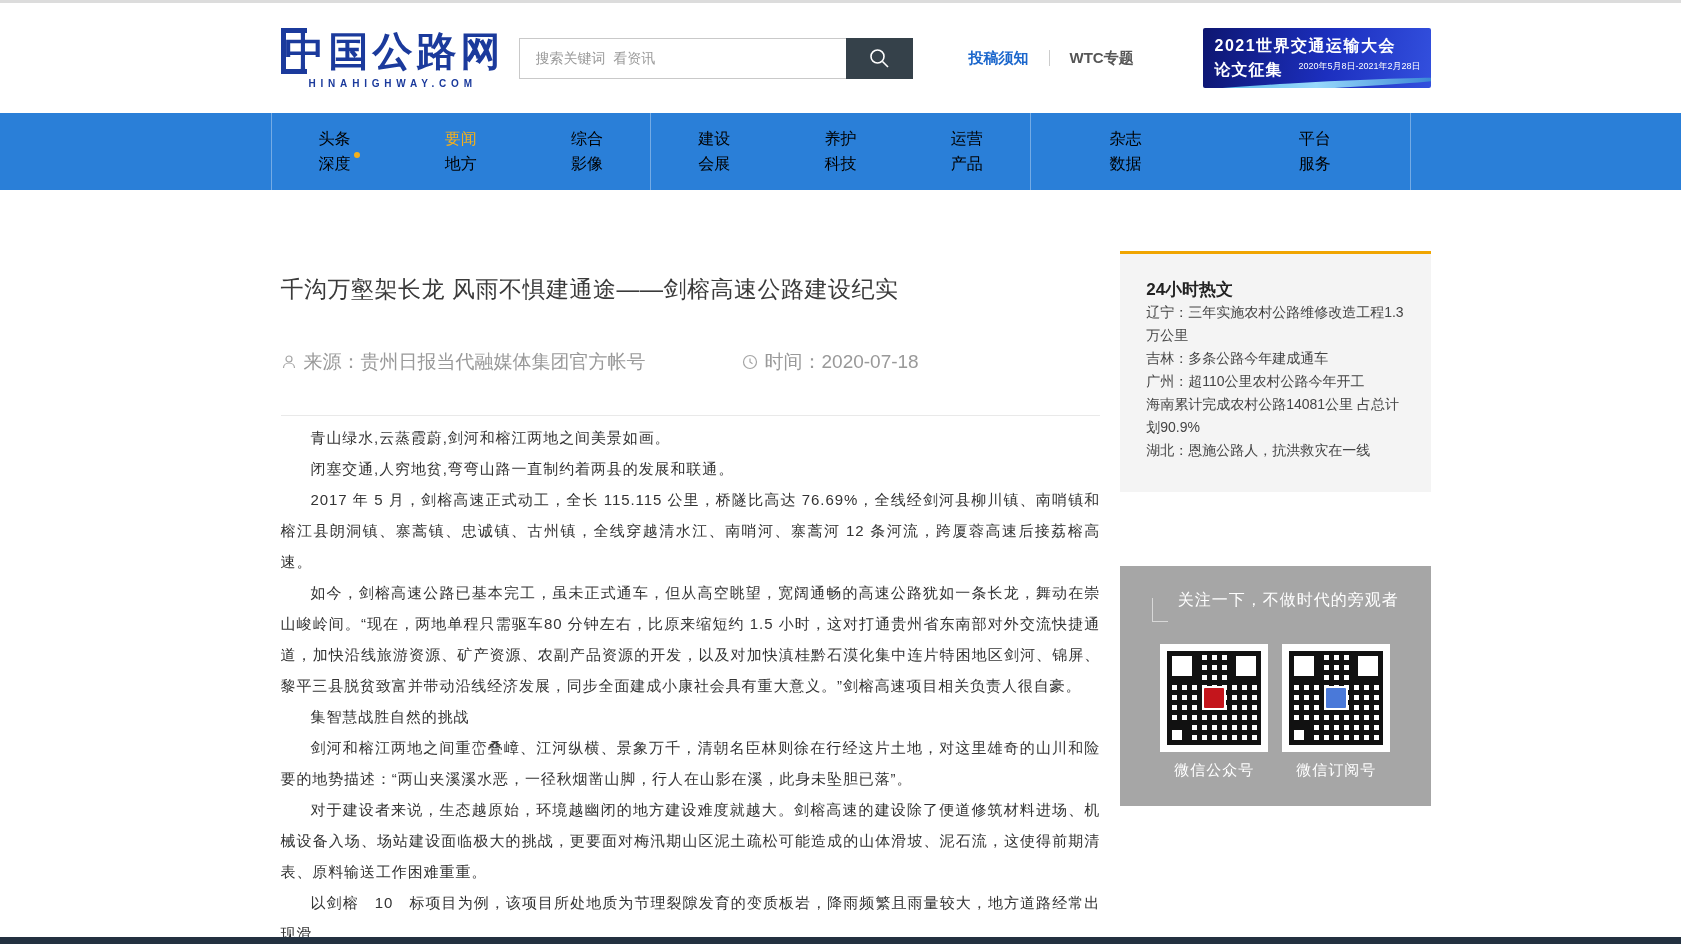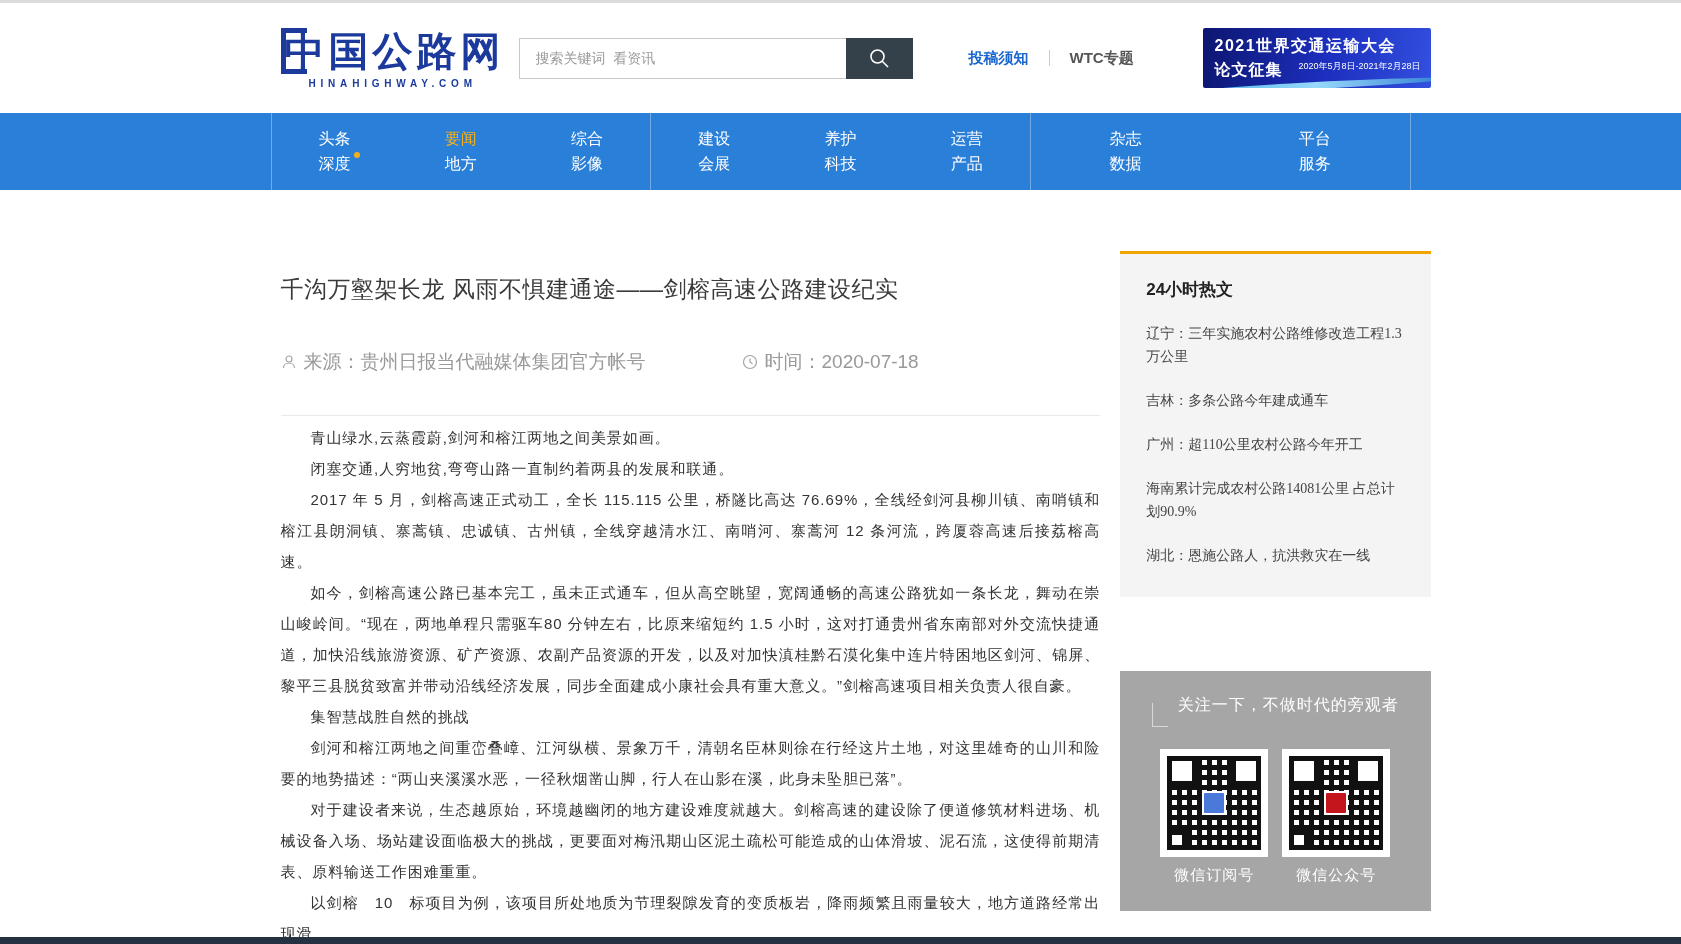--- a/index.html
+++ b/index.html
@@ -37,40 +37,40 @@
   .banner-l2 .date { font-size:9px; margin-left:16px; white-space:nowrap; }
   .banner-swoosh { position:absolute; left:-8%; right:-8%; bottom:-1px; height:7px; border-radius:50%;
                    background:linear-gradient(90deg,#49b8e8,#9fe2ff,#2e7fd0); transform:rotate(-3deg); opacity:.95; }
 
   
   .nav { width:100%; height:77px; background:#2a7fd8; }
   .nav-inner { width:1140px; height:100%; margin:0 auto; display:flex; }
   .nav-group { flex:1; display:flex; border-left:1px solid rgba(255,255,255,.35); }
   .nav-group:last-child { border-right:1px solid rgba(255,255,255,.35); }
   .nav-col { flex:1; display:flex; flex-direction:column; align-items:center; justify-content:center; gap:9px; }
-  .nav-link { color:#ffffff; font-size:16px; text-decoration:none; cursor:pointer; position:relative; line-height:1; }
+  .nav-link { color:#000000; font-size:16px; text-decoration:none; cursor:pointer; position:relative; line-height:1; }
   .nav-link.active { color:#f3b01c; }
   .nav-dot { position:absolute; top:-4px; right:-9px; width:6px; height:6px; border-radius:50%; background:#f3b01c; }
 
   
   .main { width:1180px; margin:0 auto; display:flex; align-items:flex-start; }
   .article { width:870px; padding-left:30px; padding-top:84px; }
   .article-title { font-size:23px; color:#3a3a3a; font-weight:500; letter-spacing:.5px; }
   .article-meta { display:flex; align-items:center; margin-top:44px; color:#999; font-size:19px; }
   .meta-item { display:flex; align-items:center; gap:7px; }
   .meta-item + .meta-item { margin-left:96px; }
   .article-divider { height:1px; background:#e9e9e9; margin-top:40px; margin-bottom:6px; }
   .article-body p { font-size:15px; color:#333; line-height:31px; letter-spacing:.9px;
                     text-indent:2em; text-align:justify; }
 
   
   .sidebar { width:318px; margin-left:20px; padding-top:61px; }
   .hot-box { background:#f4f4f4; border-top:3px solid #f0a500; padding:24px 26px 30px; }
   .hot-title { font-size:17px; font-weight:bold; color:#222; }
-  .hot-item { font-size:14px; color:#444; line-height:23px; margin-top:21px; cursor:pointer;font-family:Liberation Serif, serif; }
+  .hot-item { font-size:14px; color:#444; line-height:23px; cursor:pointer; }
 
   .follow-box { margin-top:74px; background:#a6a6a6; padding:24px 0 26px; }
   .follow-title { color:#fff; font-size:16px; letter-spacing:1px; display:flex; justify-content:center;
                   align-items:flex-start; }
   .corner-deco { width:16px; height:24px; border-left:1px solid #d8d8d8; border-bottom:1px solid #d8d8d8;
                  margin:8px 10px 0 0; }
   .qr-row { display:flex; justify-content:center; gap:14px; margin-top:22px; }
   .qr-tile { display:flex; flex-direction:column; align-items:center; }
   .qr-frame { width:108px; height:108px; background:#fff; display:flex; align-items:center; justify-content:center; }
   .qr-code { width:94px; height:94px; position:relative; background:#fff;
@@ -231,34 +231,34 @@
       <div class="follow-box">
         <div class="follow-title">
           <span class="corner-deco"></span>
           <span>关注一下，不做时代的旁观者</span>
         </div>
         <div class="qr-row">
           <div class="qr-tile">
             <div class="qr-frame">
               <div class="qr-code">
                 <span class="finder"></span>
+                <span class="qr-logo red"></span>
+              </div>
+            </div>
+            <div class="qr-label">微信公众号</div>
+          </div>
+          <div class="qr-tile">
+            <div class="qr-frame">
+              <div class="qr-code">
+                <span class="finder"></span>
                 <span class="qr-logo blue"></span>
               </div>
             </div>
             <div class="qr-label">微信订阅号</div>
           </div>
-          <div class="qr-tile">
-            <div class="qr-frame">
-              <div class="qr-code">
-                <span class="finder"></span>
-                <span class="qr-logo red"></span>
-              </div>
-            </div>
-            <div class="qr-label">微信公众号</div>
-          </div>
         </div>
       </div>
     </div>
 
   </div>
 
   <div class="footer-bar"></div>
 </div>
 
 </body></html>

